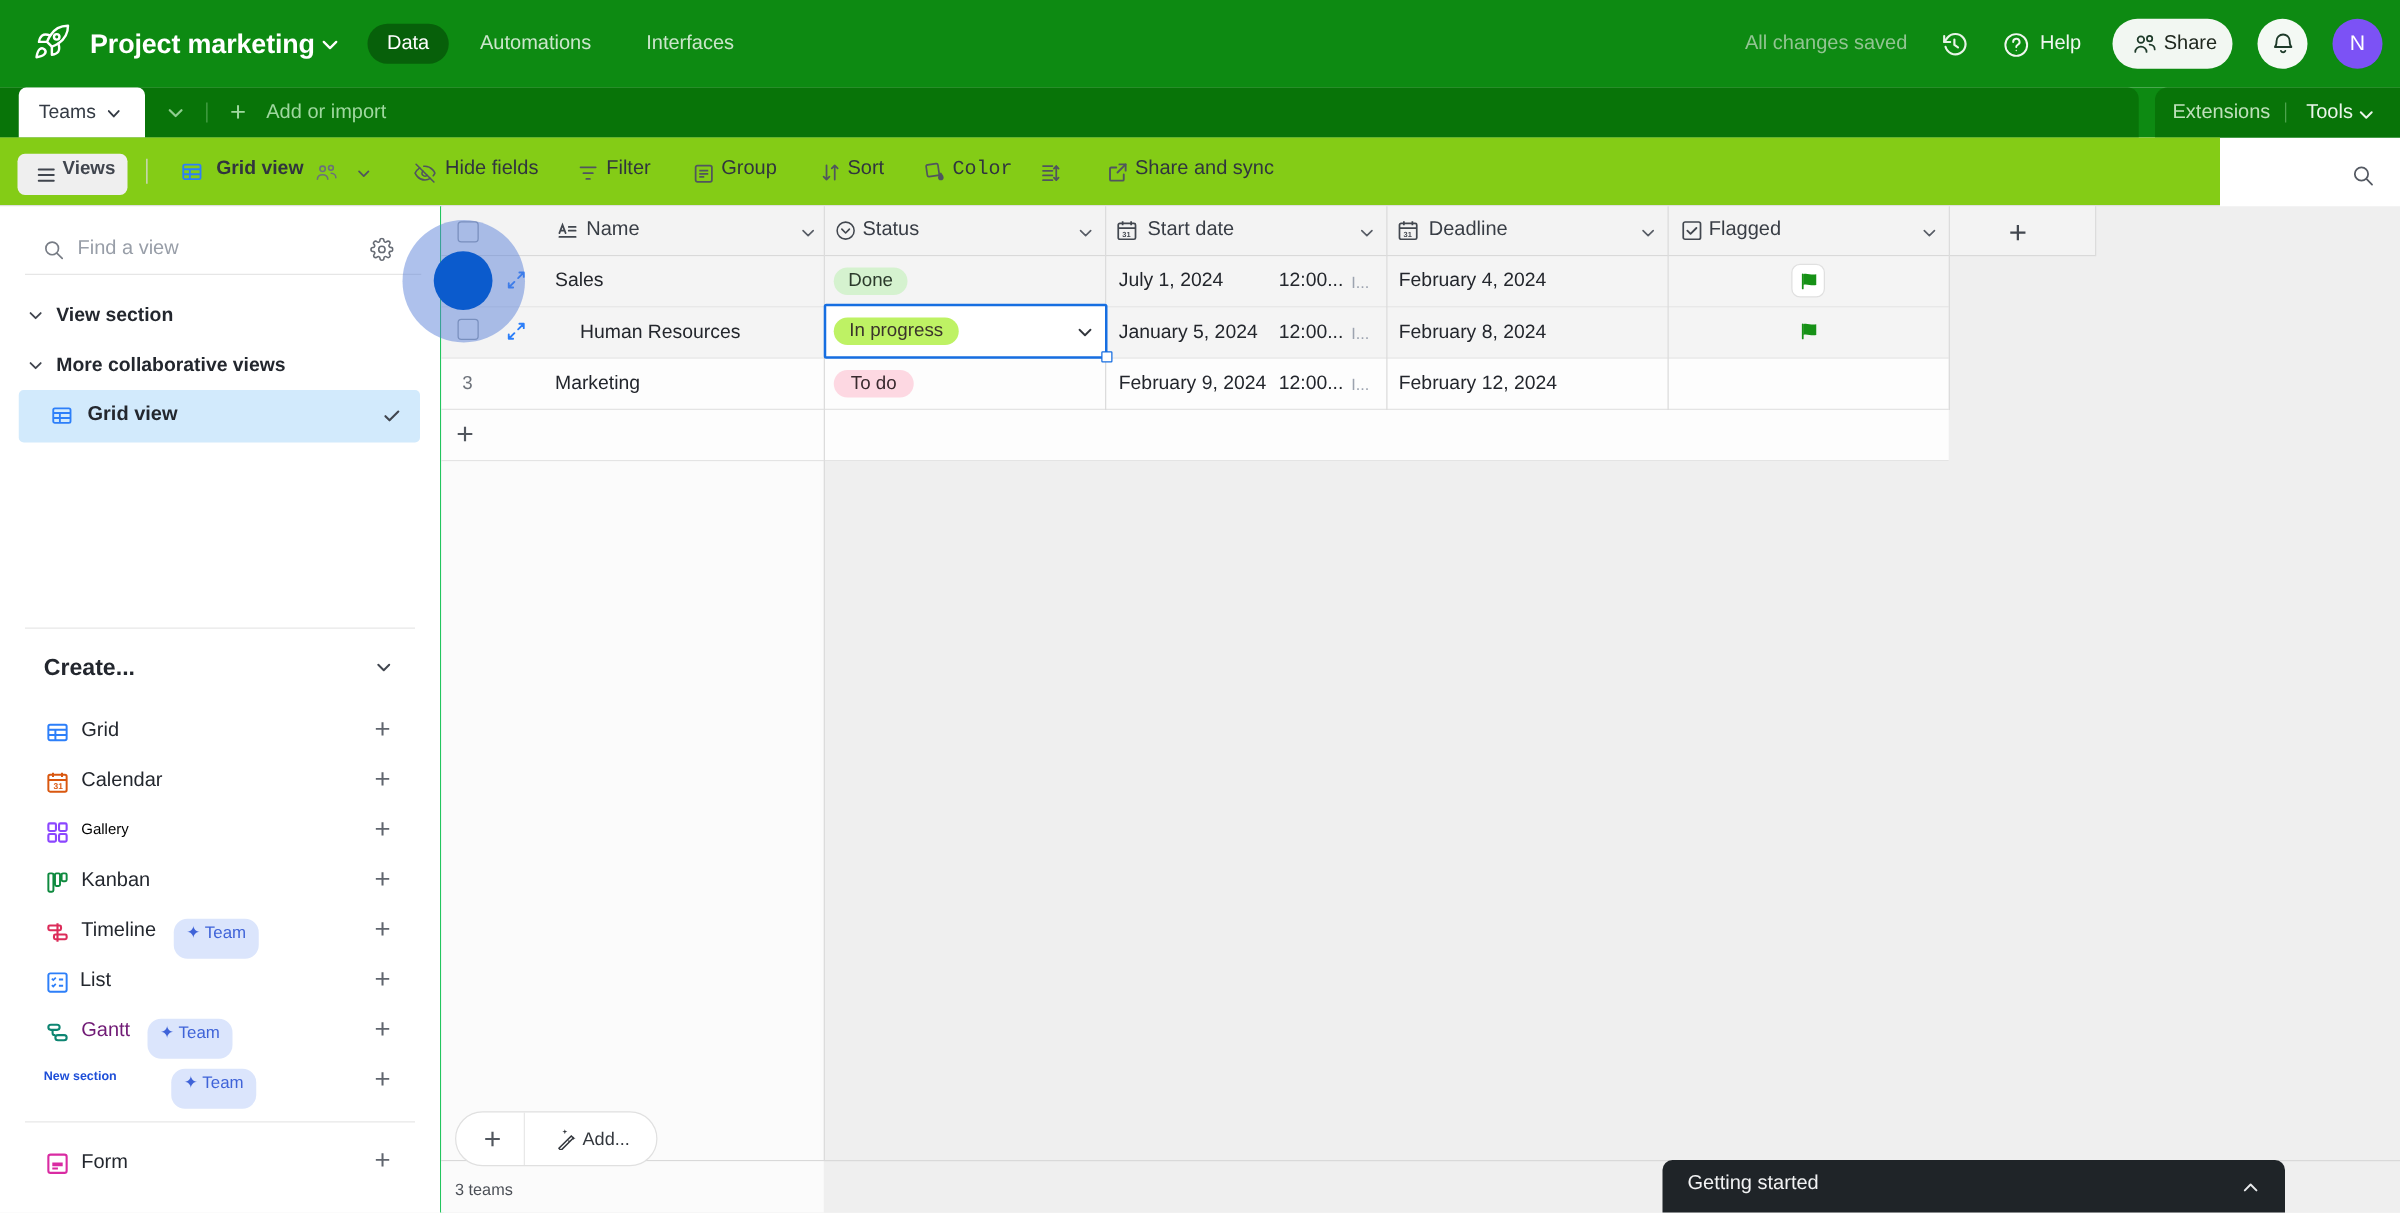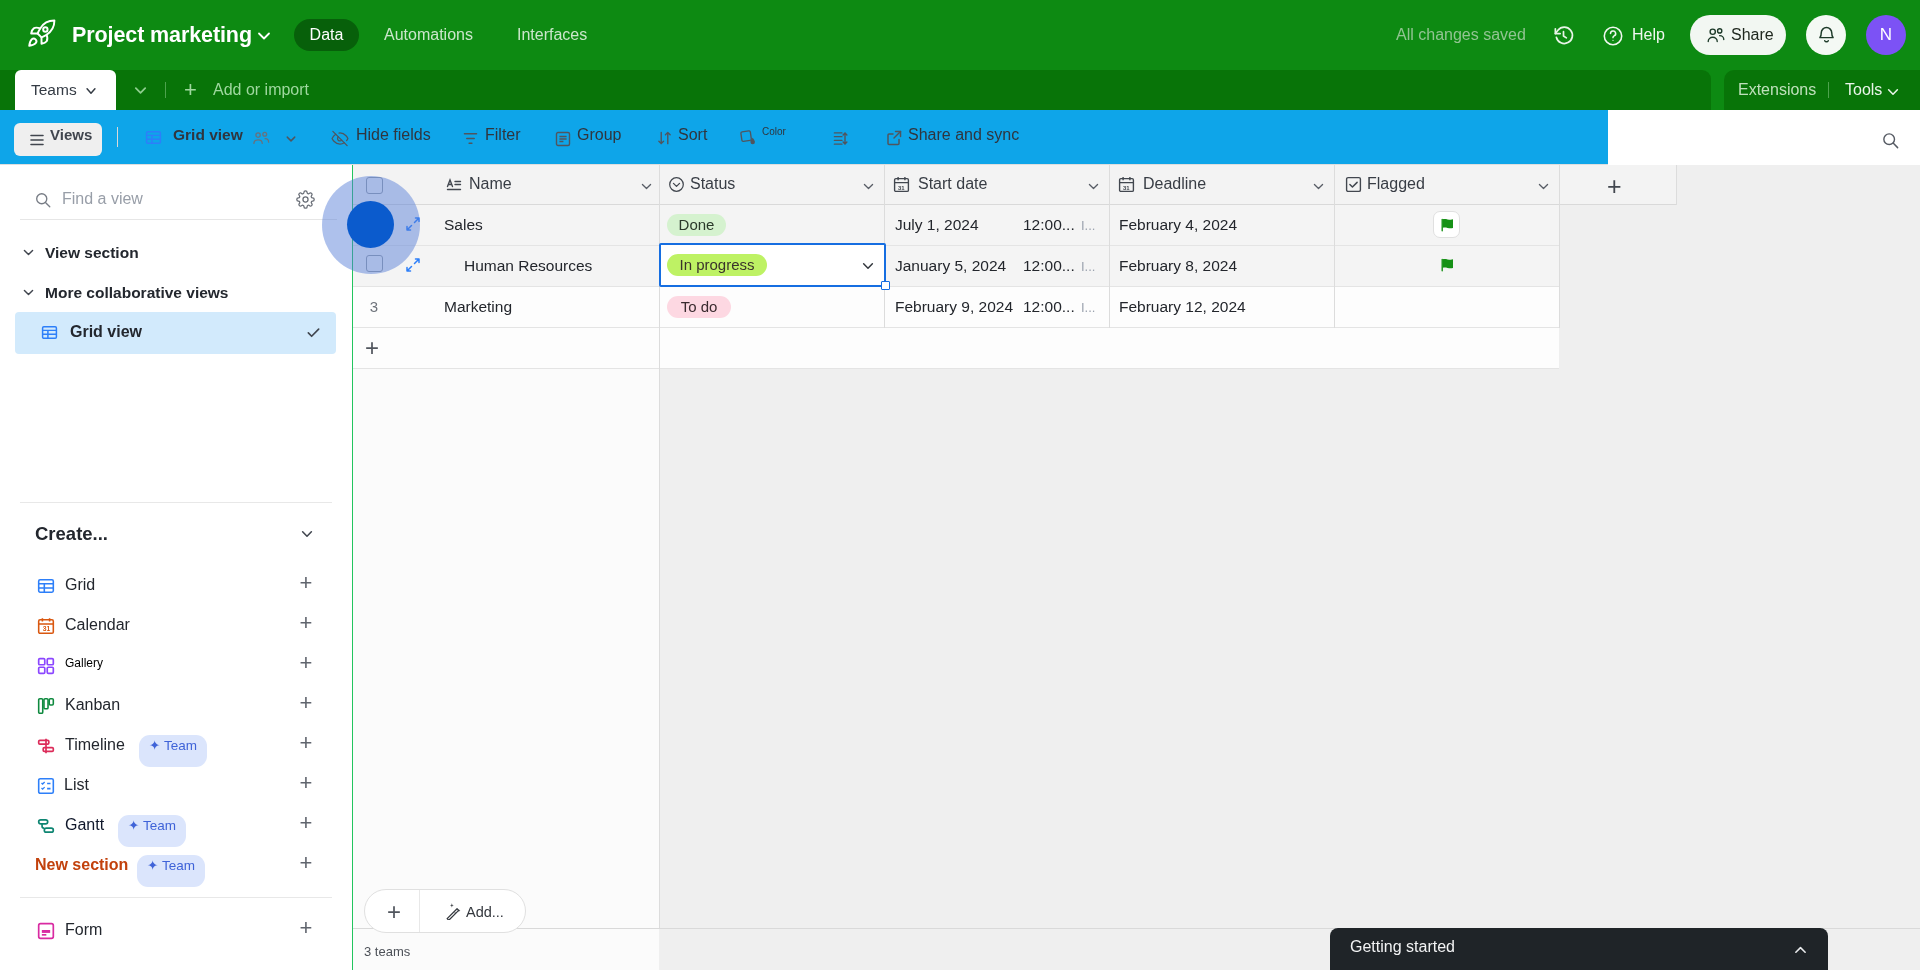--- a/index.html
+++ b/index.html
@@ -80,21 +80,21 @@
   <div class="a" style="left:184px;top:9px;font-size:22px;font-weight:300;color:#9fd89f;line-height:22px;">+</div>
   <div class="a" style="left:213px;top:11px;font-size:16px;color:#9fd89f;">Add or import</div>
   <div class="a" style="left:1738px;top:11px;font-size:16px;color:#bfe0bb;">Extensions</div>
   <div class="a" style="left:1828px;top:12px;width:1px;height:16px;background:#4da34d;"></div>
   <div class="a" style="left:1845px;top:11px;font-size:16px;color:#eaf5ea;">Tools</div>
   <svg class="a" style="left:1886px;top:15px" width="14" height="14" viewBox="0 0 16 16" fill="none" stroke="#eaf5ea" stroke-width="1.8" stroke-linecap="round" stroke-linejoin="round">
       <path d="M3 5.5l5 5 5-5"></path>
     </svg>
 </div>
 
-<div class="a" id="toolbar" style="left:0;top:110px;width:1608px;height:54px;background:#0ea5e9;border-bottom:1px solid #dedede;">
+<div class="a" id="toolbar" style="left:0;top:110px;width:1776px;height:54px;background:#84cc16;border-bottom:1px solid #dedede;">
   <div class="a" style="left:14px;top:13px;width:88px;height:33px;background:#efefef;border-radius:6px;"></div>
   <svg class="a" style="left:29px;top:22px" width="16" height="16" viewBox="0 0 16 16" fill="none" stroke="#40454e" stroke-width="1.6" stroke-linecap="round">
       <path d="M2 3.5h12M2 8h12M2 12.5h12"></path>
     </svg>
   <div class="a" style="left:50px;top:16px;font-size:15px;font-weight:600;color:#40454e;">Views</div>
   <div class="a" style="left:117px;top:17px;width:1px;height:20px;background:#d9d9d9;"></div>
 
   <svg class="a" style="left:145px;top:19px" width="17" height="17" viewBox="0 0 16 16" fill="none" stroke="#2d7ff9" stroke-width="1.4">
       <rect x="1.5" y="2.5" width="13" height="11" rx="1.2"></rect>
       <path d="M1.5 6h13M6.5 6v7.5M1.5 9.75h13"></path>
@@ -132,21 +132,21 @@
   <svg class="a" style="left:657px;top:20px" width="15" height="16" viewBox="0 0 16 17" fill="none" stroke="#50555e" stroke-width="1.5" stroke-linecap="round" stroke-linejoin="round">
       <path d="M4.5 2.5v12M4.5 14.5L2 12M4.5 14.5L7 12"></path>
       <path d="M11.5 14.5v-12M11.5 2.5L9 5M11.5 2.5L14 5"></path>
     </svg>
   <div class="a" style="left:678px;top:16px;font-size:16px;color:#30353e;">Sort</div>
 
   <svg class="a" style="left:739px;top:19px" width="18" height="18" viewBox="0 0 20 20" fill="none" stroke="#50555e" stroke-width="1.5" stroke-linejoin="round">
       <rect x="2.6" y="2.6" width="10.6" height="10.6" rx="1.5" transform="rotate(-8 7.9 7.9)"></rect>
       <path d="M15.2 9.8s2.5 3 2.5 4.6a2.5 2.5 0 0 1-5 0c0-1.6 2.5-4.6 2.5-4.6z" fill="#50555e" stroke="none"></path>
     </svg>
-  <div class="a" style="left:762px;top:16px;font-size:10px;color:#30353e;">Color</div>
+  <div class="a" style="left:762px;top:16px;font-size:16px;color:#30353e;font-family:Liberation Mono, monospace;">Color</div>
 
   <svg class="a" style="left:833px;top:21px" width="15" height="15" viewBox="0 0 16 16" fill="none" stroke="#50555e" stroke-width="1.5" stroke-linecap="round" stroke-linejoin="round">
       <path d="M1.5 2h8M1.5 6h8M1.5 10h8M1.5 14h8"></path>
       <path d="M12.8 2v12M12.8 2l-2 2.2M12.8 2l2 2.2M12.8 14l-2-2.2M12.8 14l2-2.2"></path>
     </svg>
 
   <svg class="a" style="left:886px;top:20px" width="16" height="16" viewBox="0 0 16 16" fill="none" stroke="#50555e" stroke-width="1.5" stroke-linecap="round" stroke-linejoin="round">
       <path d="M13 9.5v4a1 1 0 0 1-1 1H3a1 1 0 0 1-1-1V5a1 1 0 0 1 1-1h4"></path>
       <path d="M9.5 1.5h5v5"></path>
       <path d="M14.5 1.5L8 8"></path>
@@ -244,25 +244,25 @@
       <path d="M9 5.8h3M9 10.3h3"></path>
     </svg>
   <div class="a" style="left:64px;top:611px;font-size:16px;font-weight:500;color:#23272e;">List</div>
   <div class="pl a" style="top:609px;">+</div>
 
   <svg class="a" style="left:37px;top:652px" width="18" height="18" viewBox="0 0 16 16" fill="none" stroke="#0e8572" stroke-width="1.5">
       <rect x="1.5" y="2.5" width="8" height="3.6" rx="1.8"></rect>
       <rect x="6.5" y="9.9" width="8" height="3.6" rx="1.8"></rect>
       <path d="M4.5 6.1v2.2a1.6 1.6 0 0 0 1.6 1.6h.4"></path>
     </svg>
-  <div class="a" style="left:65px;top:651px;font-size:16px;font-weight:500;color:#0f172a;">Gantt</div>
+  <div class="a" style="left:65px;top:651px;font-size:16px;font-weight:500;color:#701a75;">Gantt</div>
   <div class="a tb" style="left:118px;top:650px;width:68px;">✦ Team</div>
   <div class="pl a" style="top:649px;">+</div>
 
-  <div class="a" style="left:35px;top:691px;font-size:16px;font-weight:bold;color:#c2410c;">New section</div>
+  <div class="a" style="left:35px;top:691px;font-size:10px;font-weight:bold;color:#1d4ed8;">New section</div>
   <div class="a tb" style="left:137px;top:690px;width:68px;">✦ Team</div>
   <div class="pl a" style="top:689px;">+</div>
   <div class="a" style="left:20px;top:732px;width:312px;height:1px;background:#e8e8e8;"></div>
 
   <svg class="a" style="left:37px;top:757px" width="18" height="18" viewBox="0 0 16 16" fill="none" stroke="#d92ba2" stroke-width="1.5">
       <rect x="1.5" y="1.5" width="13" height="13" rx="1.6"></rect>
       <path d="M4.3 8.4h7.4" stroke-width="2.6"></path>
       <path d="M4.3 11.4h4"></path>
     </svg>
   <div class="a" style="left:65px;top:756px;font-size:16px;font-weight:500;color:#23272e;">Form</div>

